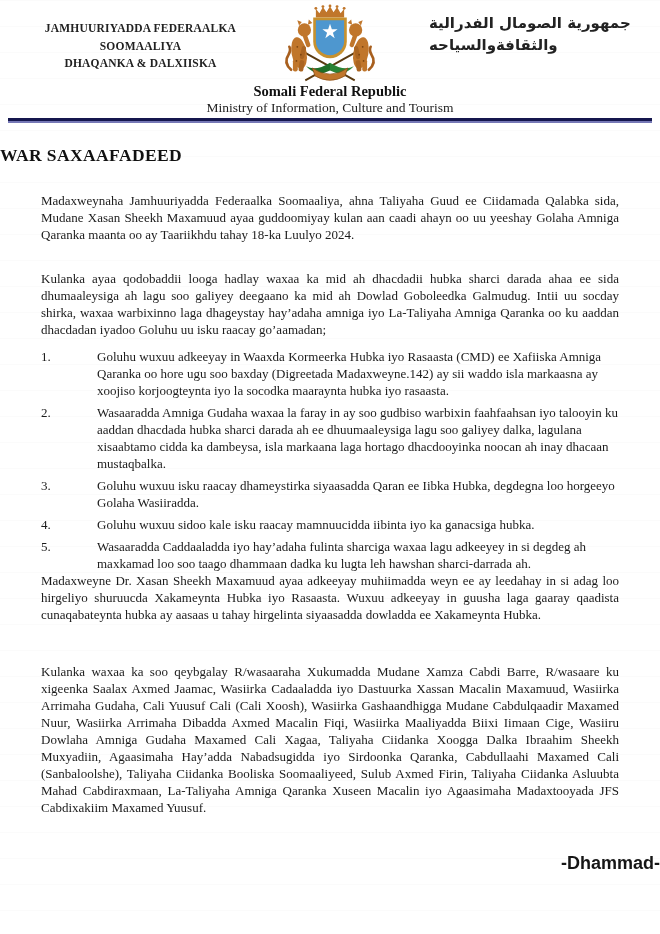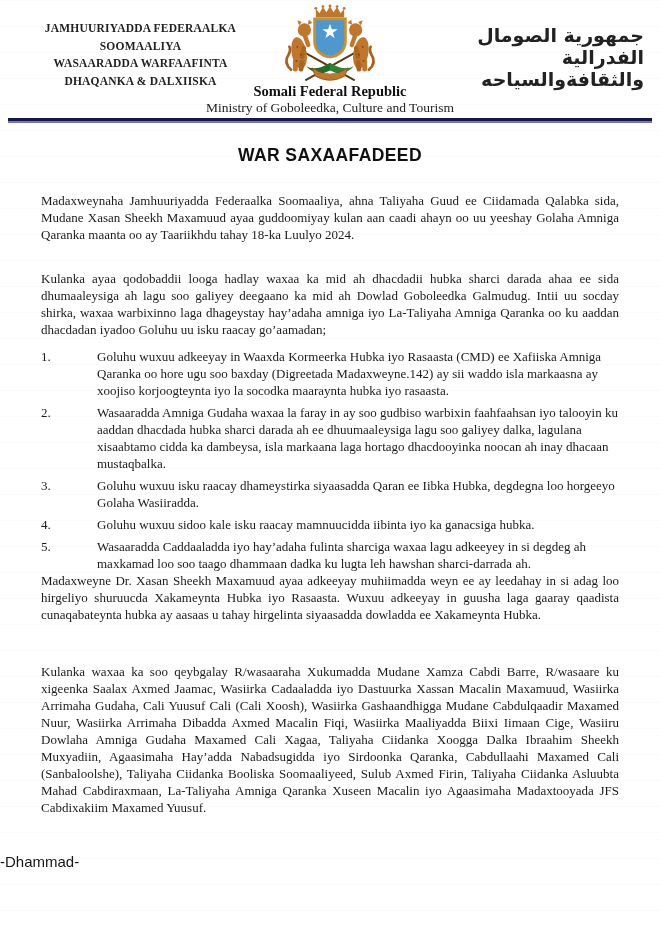--- a/index.html
+++ b/index.html
@@ -10,65 +10,64 @@
     font-family:"Liberation Serif", serif; color:#1b1b1b; position:relative; overflow:hidden;
   }
   
   .header { position:relative; height:118px; }
   .header-left {
     position:absolute; left:28px; top:20px; width:225px; text-align:center;
     font-weight:bold; font-size:11.5px; line-height:17.5px; letter-spacing:0.2px; color:#222;
   }
   .emblem { position:absolute; left:50%; top:4px; transform:translateX(-50%); }
   .header-right {
-    position:absolute; right:16px; top:24px; width:215px; direction:rtl; text-align:right;
-    font-family:"DejaVu Sans", sans-serif; font-weight:bold; font-size:19px; line-height:22px; color:#222;
+    position:absolute; right:16px; top:12px; width:215px; direction:rtl; text-align:left;
+    font-family:"DejaVu Sans", sans-serif; font-weight:bold; font-size:15px; line-height:22px; color:#222;
   }
   .org-title {
     position:absolute; top:83px; left:0; right:0; text-align:center;
     font-weight:bold; font-size:14.5px; color:#111;
   }
   .org-subtitle {
     position:absolute; top:100px; left:0; right:0; text-align:center; font-size:13.5px; color:#222;
   }
   .rule-navy {
     height:5px; margin:0 8px;
     background:linear-gradient(180deg,#15174e 0%,#15174e 55%,#7678b6 55%,#7678b6 100%);
   }
   
   .doc-title {
-    text-align:center; margin-top:22px; font-family:Liberation Sans, sans-serif;
+    text-align:left; margin-top:22px; font-family:Liberation Serif, serif;
     font-weight:bold; font-size:17.5px; letter-spacing:0.4px; color:#111;
   }
   .content { padding:0 41px; font-size:13px; line-height:17px; }
   .para { text-align:justify; }
   .para-1 { margin-top:26px; }
   .para-2 { margin-top:27px; }
   .list { margin-top:10px; }
   .list-item { display:flex; margin-top:5px; text-align:left; }
   .num { flex:none; width:21px; }
   .li-text { flex:1;margin-left:35px; }
   .para-3 { }
   .para-4 { margin-top:40px; }
   .end-mark {
-    text-align:left; font-family:"Liberation Sans", sans-serif; font-weight:normal;
-    font-size:15px; margin-top:37px; color:#161616;
+    text-align:right; font-family:"Liberation Sans", sans-serif; font-weight:bold;
+    font-size:18px; margin-top:37px; color:#161616;
   }
 </style>
 </head>
 <body>
 
 <div class="page">
 
   <div class="header">
 
     <div class="header-left">
       <div>JAMHUURIYADDA FEDERAALKA</div>
       <div>SOOMAALIYA</div>
-      <div>WASAARADDA WARFAAFINTA</div>
       <div>DHAQANKA &amp; DALXIISKA</div>
     </div>
 
     <svg class="emblem" width="106" height="82" viewBox="0 0 120 92" aria-hidden="true">
 
       <g stroke="#5a3a10" stroke-width="2.2">
         <path d="M32,86 L88,55" fill="none"></path>
         <path d="M88,86 L32,55" fill="none"></path>
         <path d="M88,55 l5,-4 -2,7 Z" fill="#5a3a10" stroke="none"></path>
         <path d="M32,55 l-5,-4 2,7 Z" fill="#5a3a10" stroke="none"></path>
@@ -126,21 +125,21 @@
         <circle cx="22" cy="64" r="1" fill="#7a4410"></circle>
       </g>
     </svg>
 
     <div class="header-right">
       <div>جمهورية الصومال الفدرالية</div>
       <div>والثقافةوالسياحه</div>
     </div>
 
     <div class="org-title">Somali Federal Republic</div>
-    <div class="org-subtitle">Ministry of Goboleedka, Culture and Tourism</div>
+    <div class="org-subtitle">Ministry of Information, Culture and Tourism</div>
   </div>
 
   <div class="rule-navy"></div>
 
   <div class="doc-title">WAR SAXAAFADEED</div>
 
   <div class="content">
     <p class="para para-1">Madaxweynaha Jamhuuriyadda Federaalka Soomaaliya, ahna Taliyaha Guud ee Ciidamada Qalabka sida, Mudane Xasan Sheekh Maxamuud ayaa guddoomiyay kulan aan caadi ahayn oo uu yeeshay Golaha Amniga Qaranka maanta oo ay Taariikhdu tahay 18-ka Luulyo 2024.</p>
     <p class="para para-2">Kulanka ayaa qodobaddii looga hadlay waxaa ka mid ah dhacdadii hubka sharci darada ahaa ee sida dhumaaleysiga ah lagu soo galiyey deegaano ka mid ah Dowlad Goboleedka Galmudug. Intii uu socday shirka, waxaa warbixinno laga dhageystay hay’adaha amniga iyo La-Taliyaha Amniga Qaranka oo ku aaddan dhacdadan iyadoo Goluhu uu isku raacay go’aamadan;</p>
 

